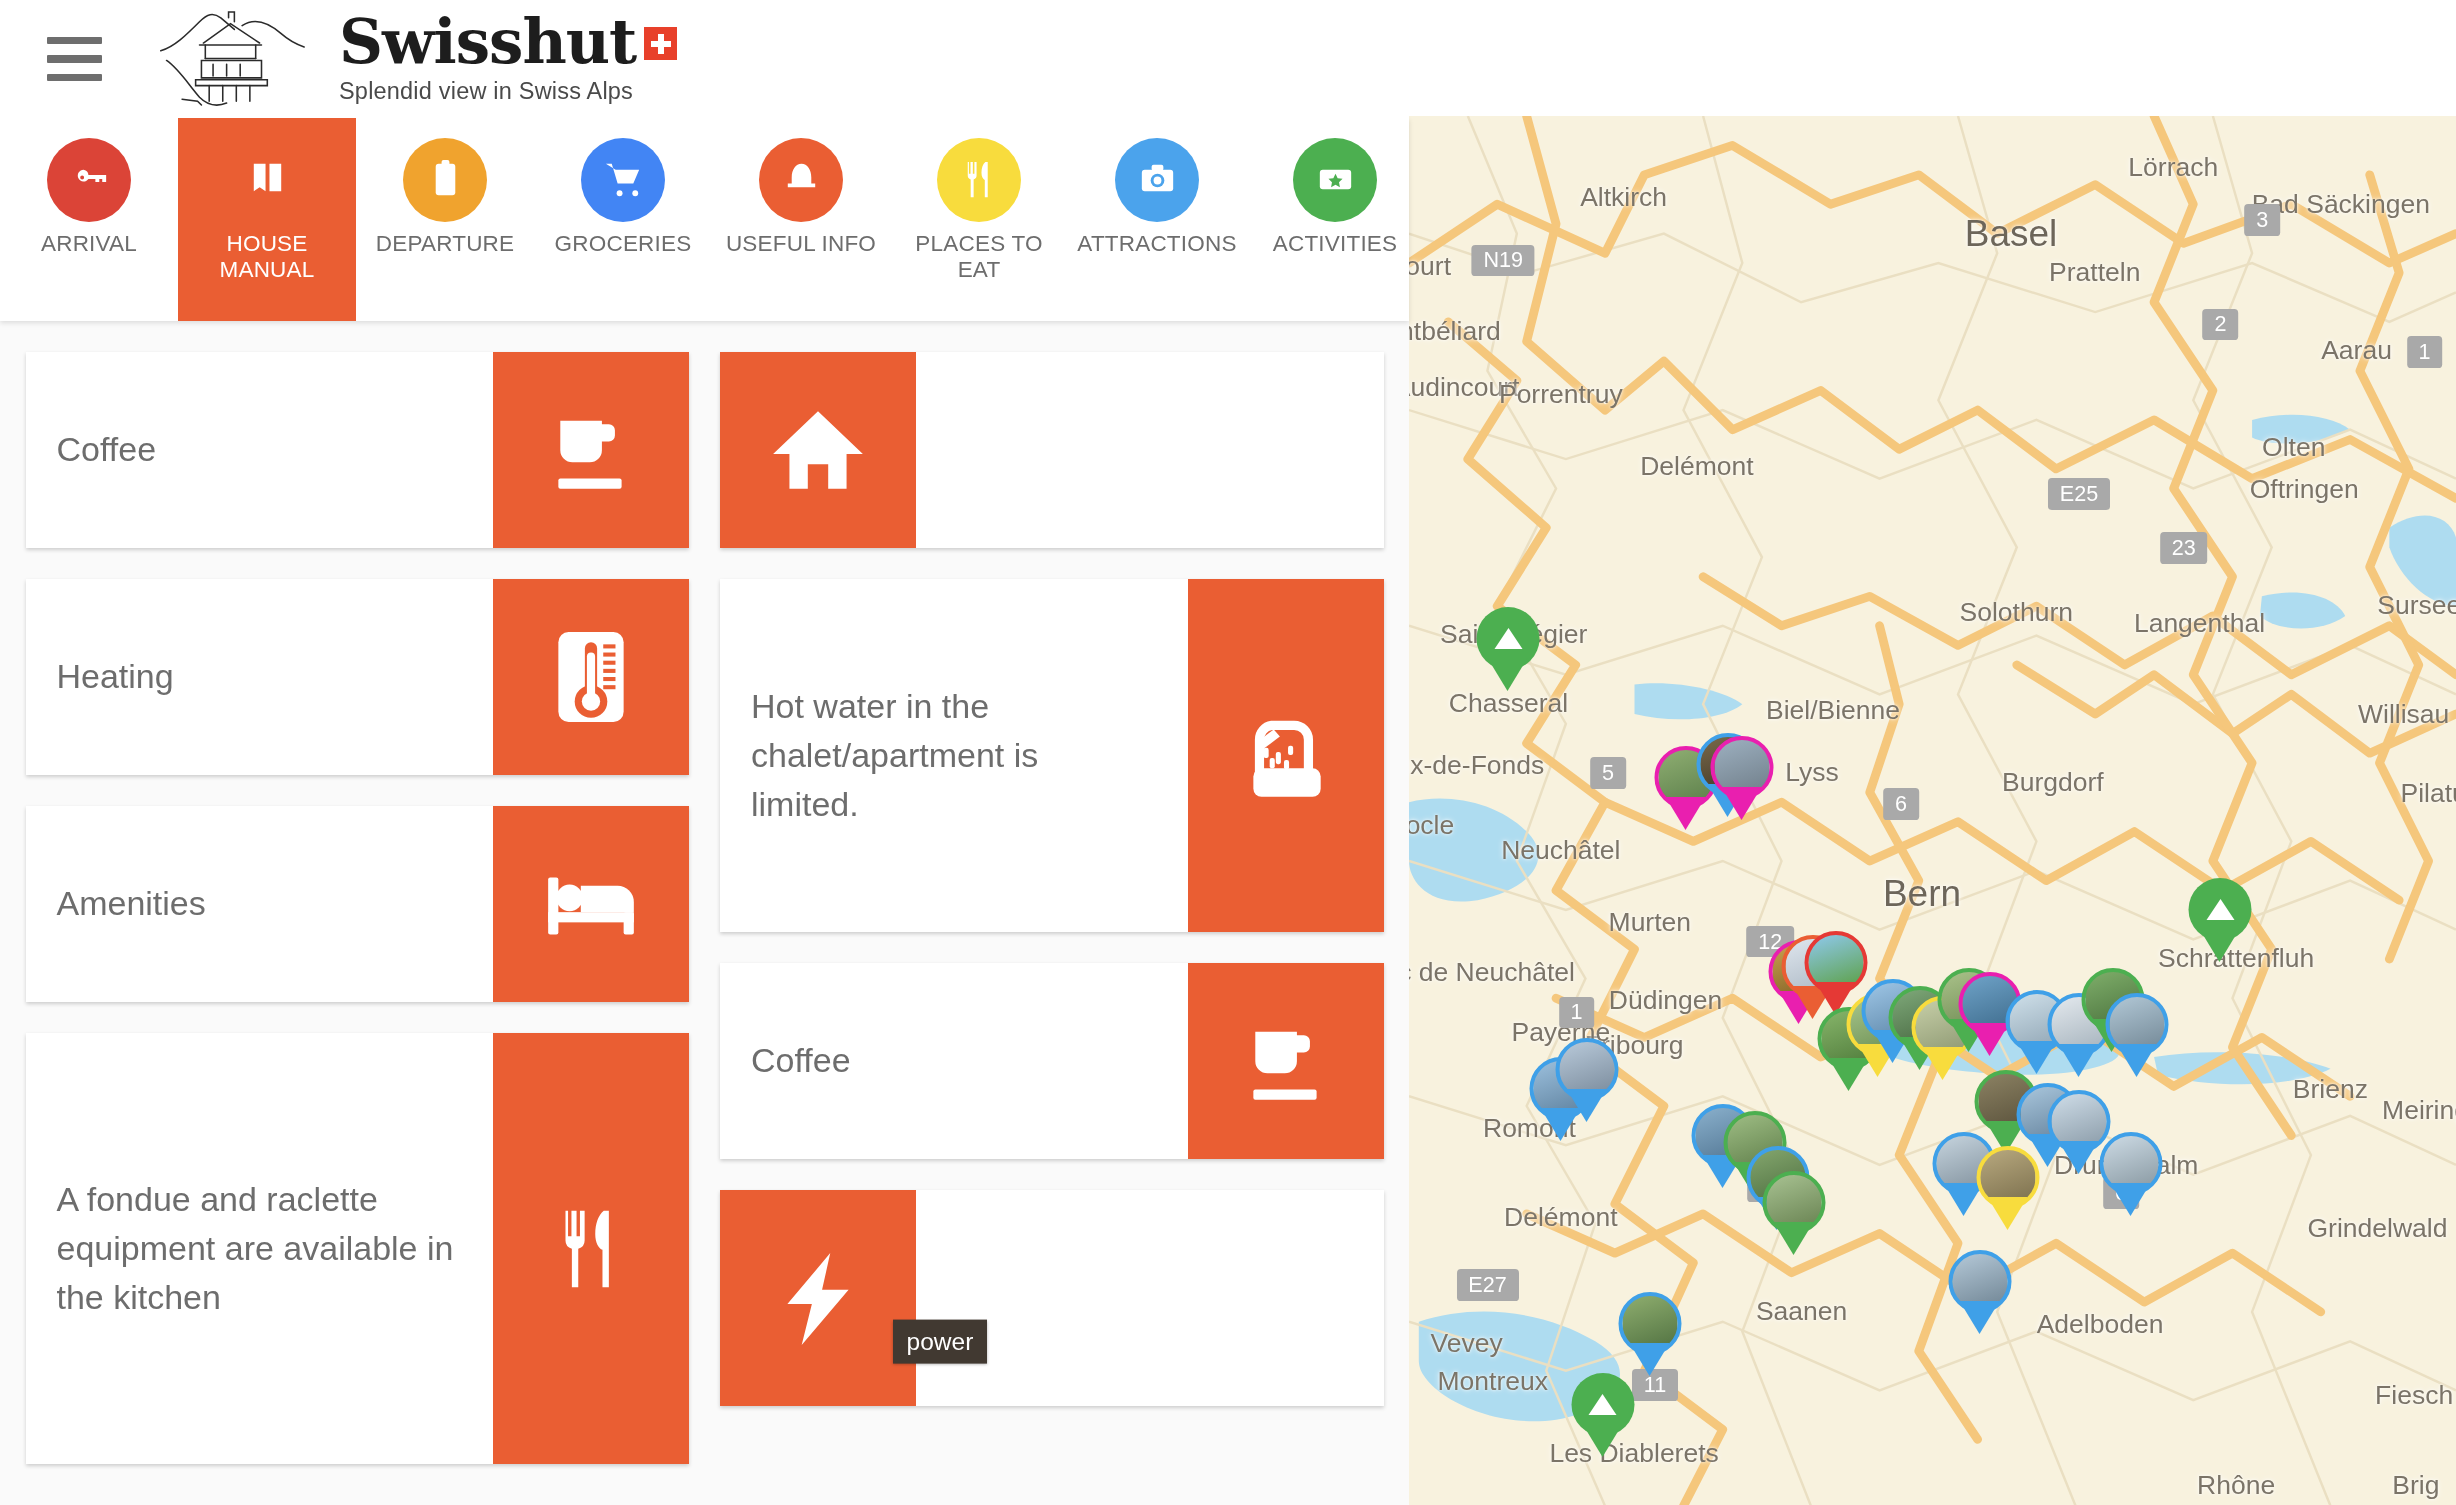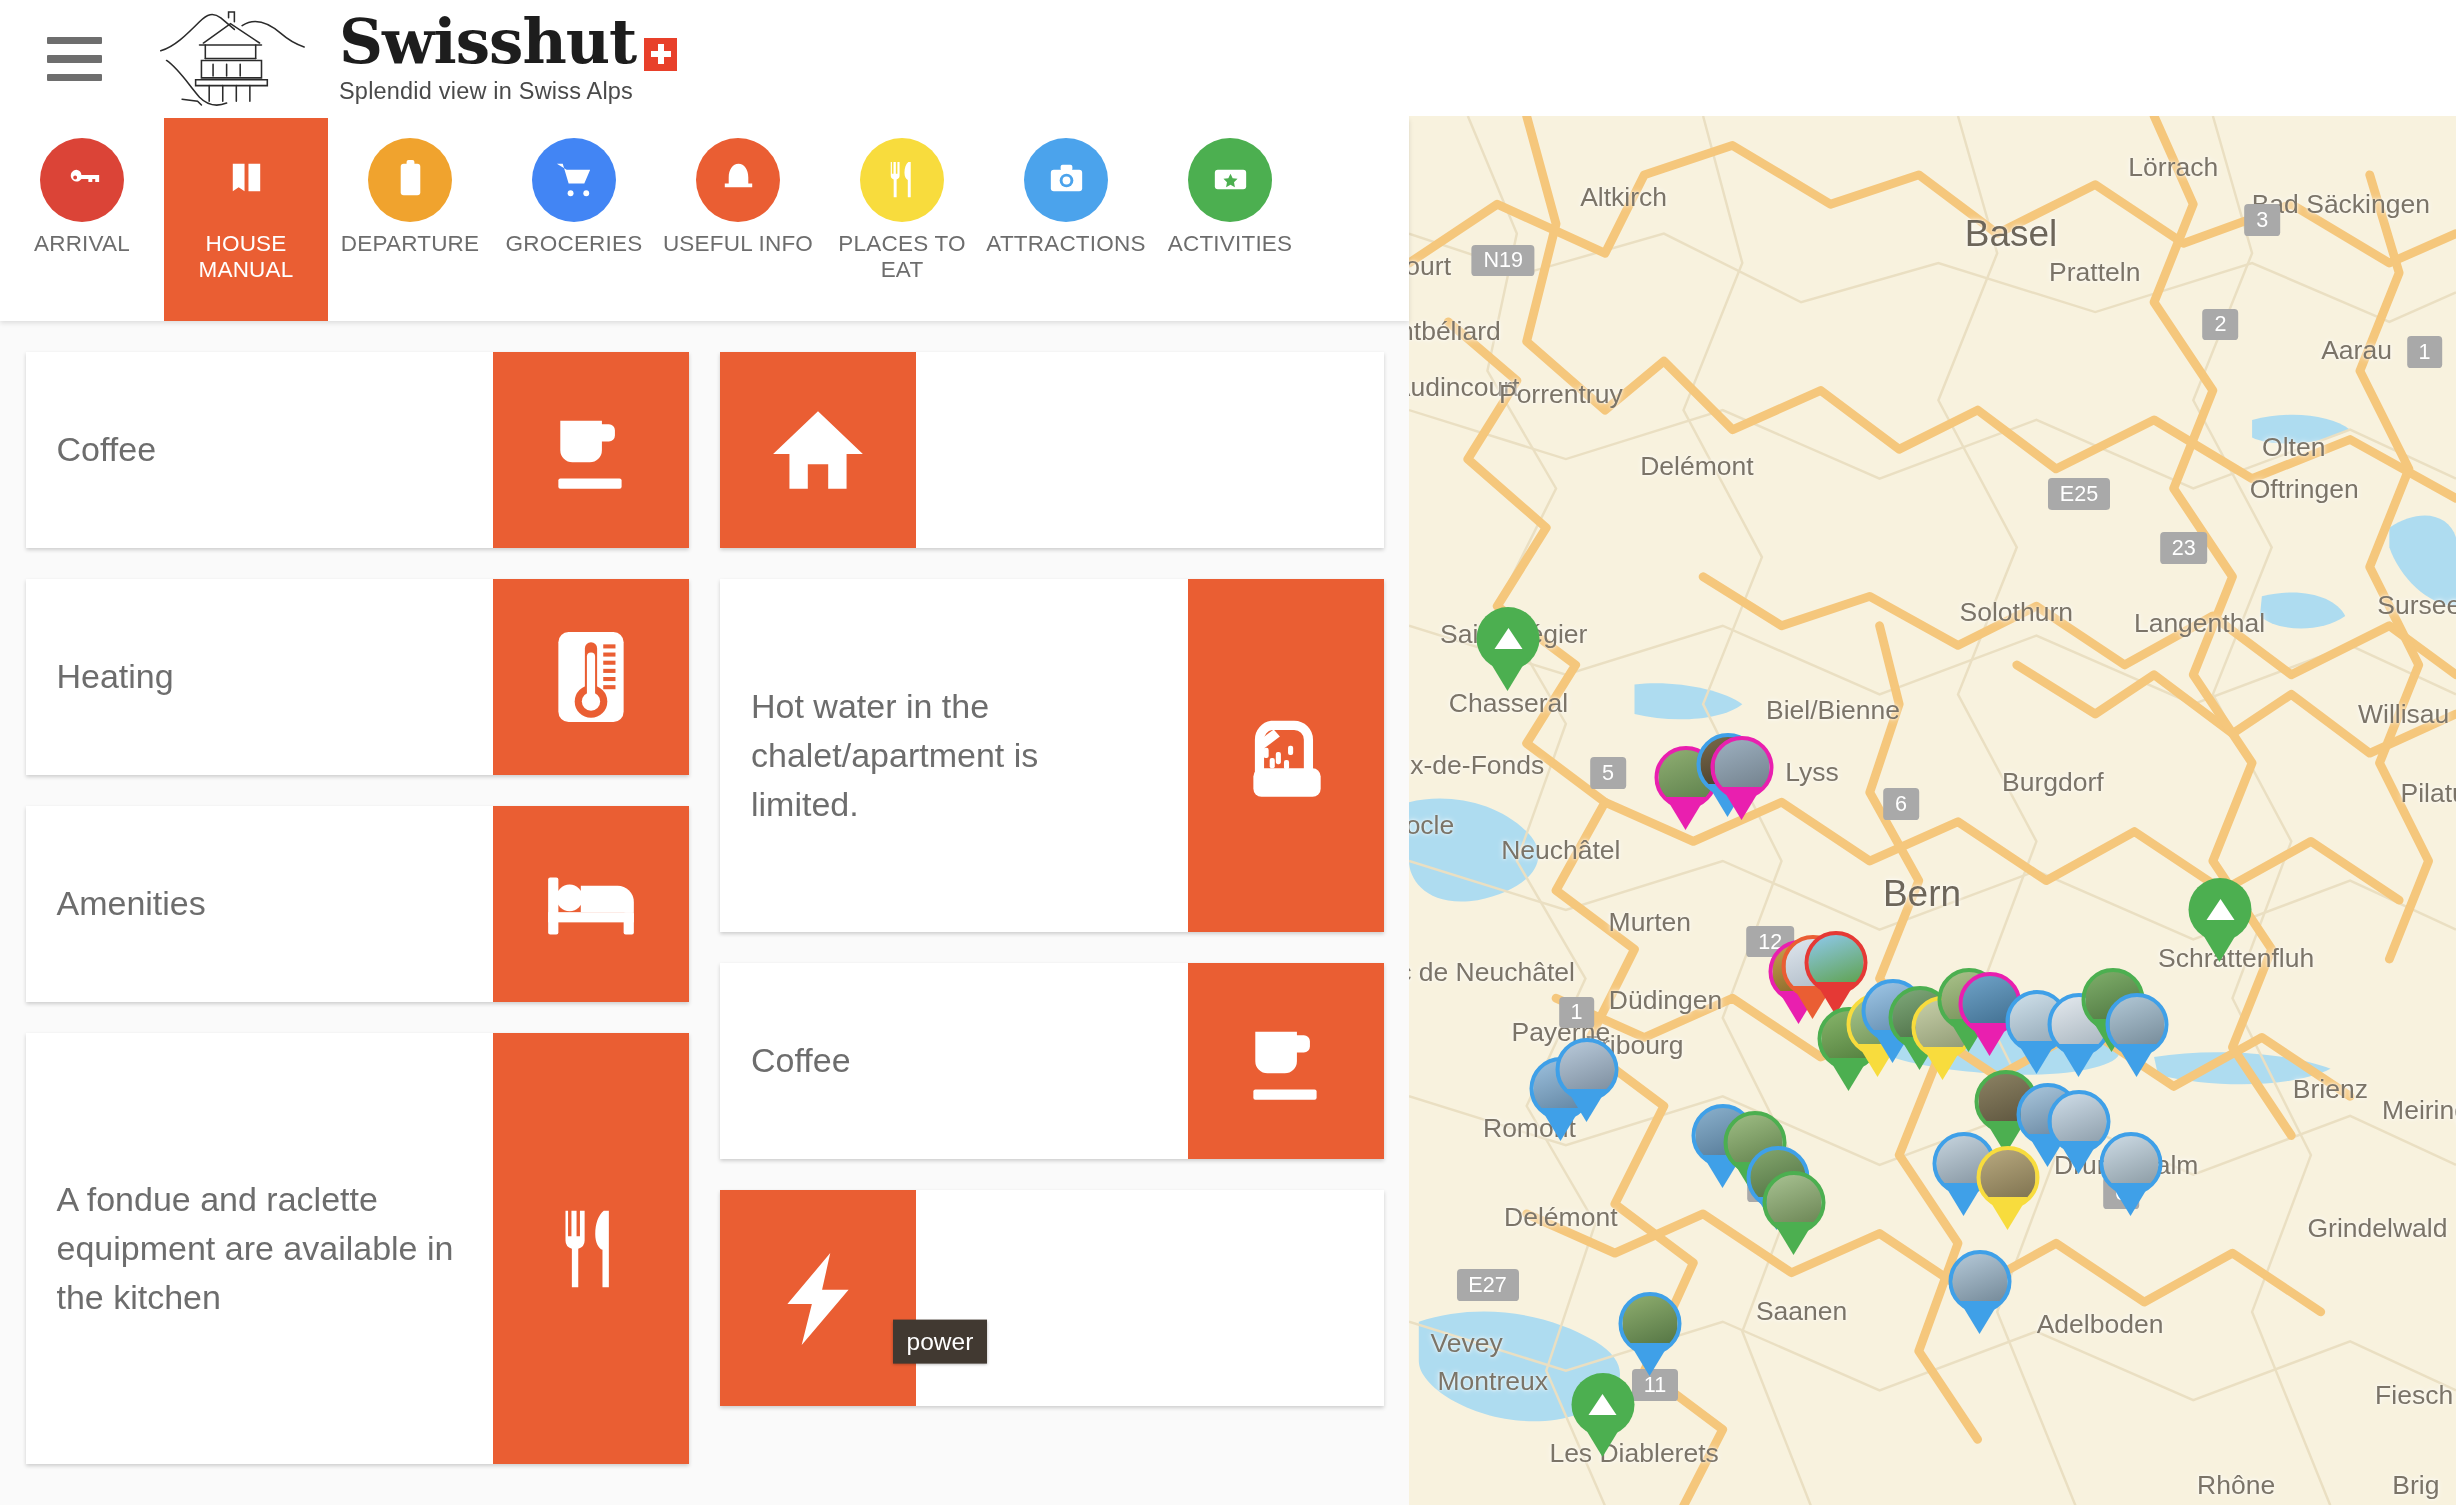--- a/index.html
+++ b/index.html
@@ -31,21 +31,21 @@
   .hamburger {
     width: 55px; height: 45px;
     display: flex; flex-direction: column; justify-content: space-between;
     cursor: pointer; flex: 0 0 auto;
   }
   .hamburger span { display: block; height: 7.8px; width: 55px; background: #6e6e6e; border-radius: 1px; }
 
   .logo-block { display: flex; align-items: center; margin-left: 51px; }
   .chalet-mark { width: 155px; height: 102px; flex: 0 0 auto; }
   .brand { margin-left: 31px; display: flex; flex-direction: column; }
-  .brand-row { display: flex; align-items: flex-end; }
+  .brand-row { display: flex; align-items: center; }
   .brand-name {
     font-family: "DejaVu Serif", serif;
     font-size: 61px; line-height: 0.95; font-weight: 700;
     color: #1d1d1d; letter-spacing: -1px;
     font-style: normal;
   }
   .swiss-flag {
     width: 33px; height: 33px; background: #e8402a;
     margin-left: 7.8px; margin-top: 3.9px; position: relative; flex: 0 0 auto;
   }
@@ -61,21 +61,21 @@
   
   .nav {
     height: 203px; flex: 0 0 203px;
     background: #ffffff;
     display: flex; align-items: stretch;
     box-shadow: 0 2px 4.9px rgba(0,0,0,0.12);
     position: relative; z-index: 5;
   }
   .nav-item {
     flex: 0 0 auto;
-    width: 164px;
+    width: 178px;
     display: flex; flex-direction: column;
     align-items: center; justify-content: flex-start;
     padding-top: 19.6px;
     cursor: pointer;
     position: relative;
   }
   .nav-item.active { background: #EA5E33; }
   .nav-icon {
     width: 84px; height: 84px; border-radius: 50%;
     display: flex; align-items: center; justify-content: center;

